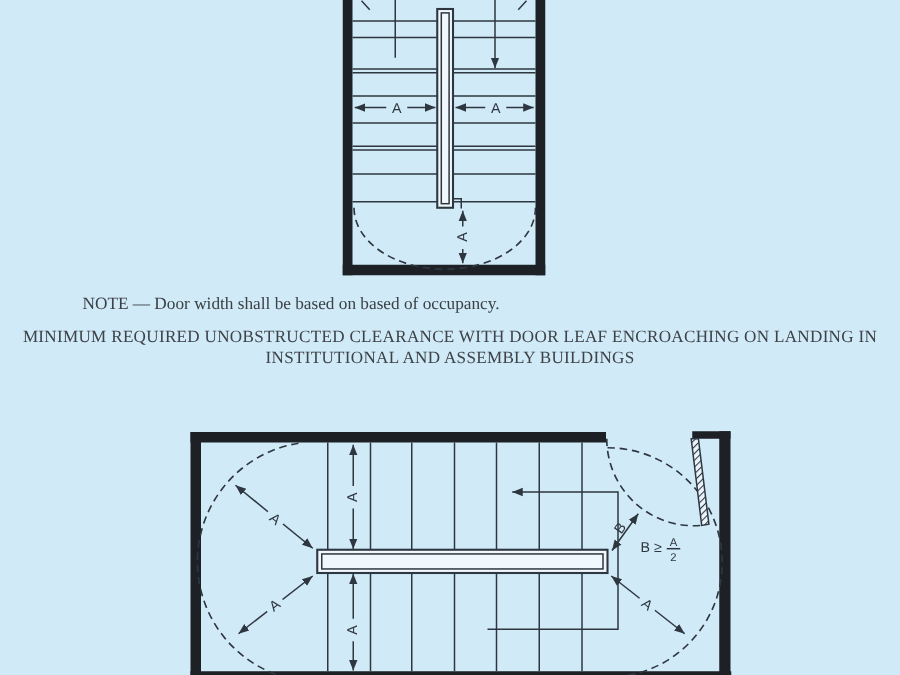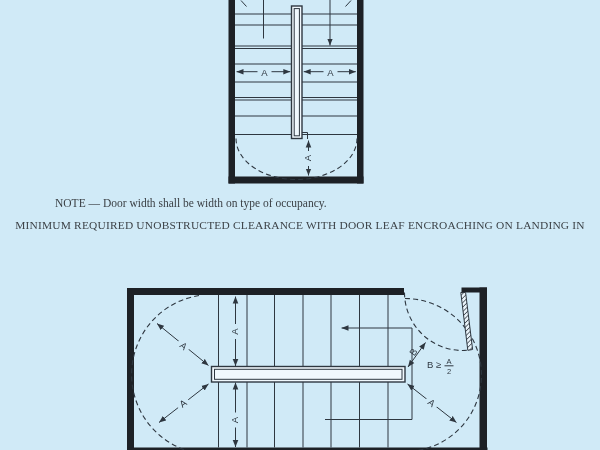--- a/index.html
+++ b/index.html
@@ -102,23 +102,24 @@
       <text class="dimtxt" x="330.5" y="75.6" text-anchor="middle">A</text>
     </g>
 
     <g>
       <line class="dline" x1="308.5" y1="140.5" x2="308.5" y2="175.5" marker-start="url(#arw)" marker-end="url(#arw)"></line>
       <rect class="bgpatch" x="303" y="151" width="11" height="15"></rect>
       <text class="dimtxt" x="308.5" y="158" text-anchor="middle" dominant-baseline="middle" transform="rotate(-90 308.5 158)">A</text>
     </g>
   </svg>
 
-  <div class="note">NOTE — Door width shall be width on type of occupancy.</div>
+  <div class="note">NOTE — Door width shall be based on based of occupancy.</div>
   <div class="caption">
     <div>MINIMUM REQUIRED UNOBSTRUCTED CLEARANCE WITH DOOR LEAF ENCROACHING ON LANDING IN</div>
+    <div>INSTITUTIONAL AND ASSEMBLY BUILDINGS</div>
   </div>
 
   <svg id="svg-bottom" width="378" height="164" viewBox="118 286 378 164">
     <defs>
       <pattern id="hatch" width="3.2" height="3.2" patternUnits="userSpaceOnUse" patternTransform="rotate(45)">
         <rect width="3.2" height="3.2" fill="#eaf4fa"></rect>
         <line x1="0" y1="0" x2="0" y2="3.2" stroke="#2e3740" stroke-width="1.4"></line>
       </pattern>
     </defs>
 

